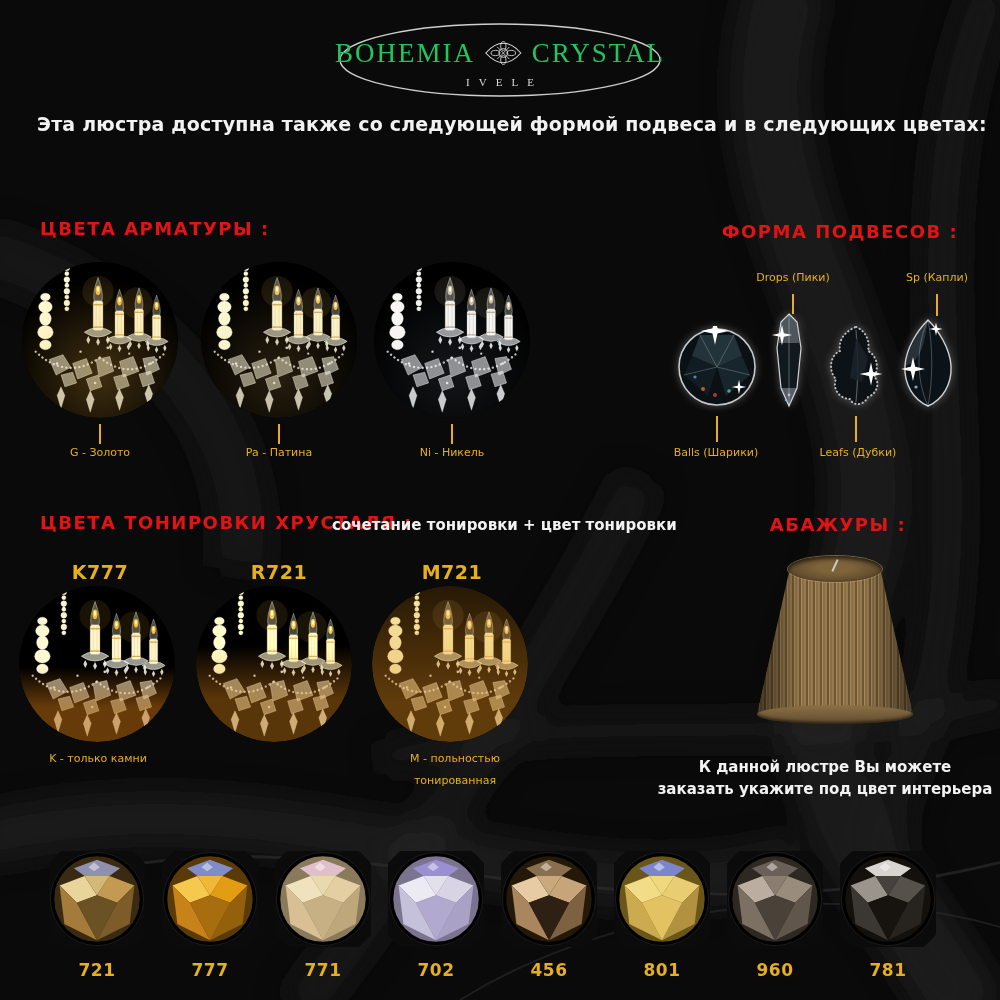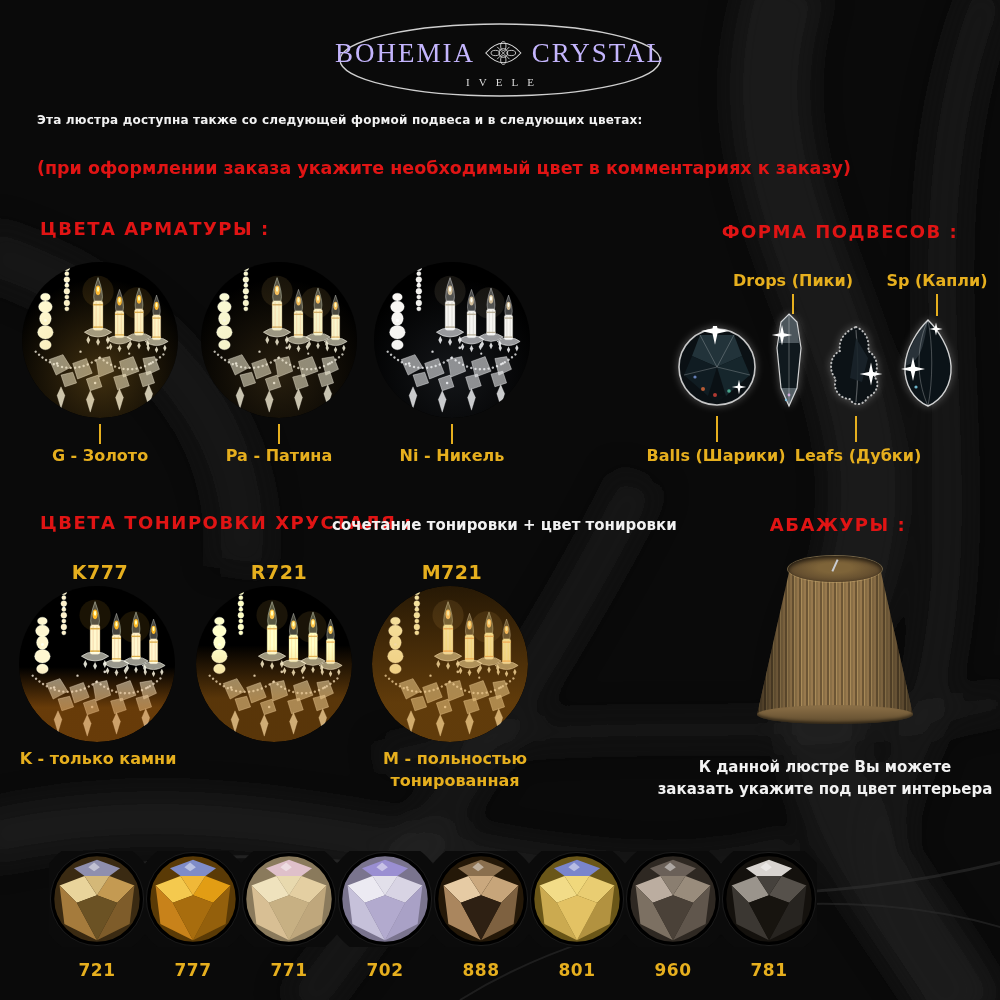--- a/index.html
+++ b/index.html
@@ -8,29 +8,29 @@
   html,body{margin:0;padding:0;background:#000;}
   .stage{position:relative;width:1000px;height:1000px;background:var(--bg);overflow:hidden;
          font-family:"DejaVu Sans","Liberation Sans",sans-serif;}
   .abs{position:absolute;}
   
   .bgsvg{position:absolute;inset:0;}
   
   .logo{left:335px;top:20px;width:330px;height:82px;color:#e9e9e9;}
   .logo-ellipse{position:absolute;inset:0;}
   .logo-row{position:absolute;left:0;right:0;top:17px;display:flex;justify-content:center;align-items:center;gap:9px;}
-  .logo-word{font-family:"Liberation Serif","DejaVu Serif",serif;font-size:27px;letter-spacing:2px;color:#c4b5fd;}
+  .logo-word{font-family:"Liberation Serif","DejaVu Serif",serif;font-size:27px;letter-spacing:2px;color:#22c55e;}
   .logo-sub{position:absolute;left:0;right:0;top:56px;text-align:center;font-family:"Liberation Serif","DejaVu Serif",serif;
             font-size:11px;letter-spacing:9px;color:#dcdcdc;text-indent:9px;}
   
-  .line-white{left:37px;top:113px;font-size:12px;font-weight:bold;color:var(--white);letter-spacing:.2px;}
+  .line-white{left:37px;top:113px;font-size:19px;font-weight:bold;color:var(--white);letter-spacing:.2px;}
   .line-red{left:37px;top:158px;font-size:17.5px;font-weight:bold;color:var(--red);}
   .sec-title{font-size:18px;font-weight:bold;color:var(--red);letter-spacing:1.5px;}
   .sub-white{font-size:15px;font-weight:bold;color:var(--white);}
-  .ylabel{font-size:16px;font-weight:bold;color:var(--yellow);text-align:center;}
+  .ylabel{font-size:11px;font-weight:normal;color:var(--yellow);text-align:center;}
   .ycode{font-size:19px;font-weight:bold;color:var(--yellow);text-align:center;letter-spacing:.5px;}
   .vline{width:2px;background:var(--yellow);}
   
   .photo-circle{position:absolute;width:156px;height:156px;border-radius:50%;background:#000;overflow:hidden;}
   .photo-circle svg{position:absolute;inset:0;}
   .tint{position:absolute;inset:0;border-radius:50%;pointer-events:none;}
   .c-gold svg{filter:sepia(.35) saturate(1.25);}
   .c-gold .tint{background:radial-gradient(circle at 50% 72%,rgba(214,158,52,.30),rgba(0,0,0,0) 70%);}
   .c-patina svg{filter:sepia(.5) saturate(1.05) brightness(.98);}
   .c-patina .tint{background:radial-gradient(circle at 50% 72%,rgba(198,152,70,.20),rgba(0,0,0,0) 70%);}
@@ -51,21 +51,21 @@
       background:
         linear-gradient(90deg,rgba(0,0,0,.55),rgba(0,0,0,0) 28% 68%,rgba(0,0,0,.5)),
         repeating-linear-gradient(90deg,#6d5635 0 2px,#a98b58 2px 3px,#8a6f46 3px 5px,#98794d 5px 7px);}
   .shade-top{position:absolute;left:50%;transform:translateX(-50%);top:0;width:94px;height:26px;border-radius:50%;
       background:radial-gradient(ellipse at 50% 45%,#7e6439 25%,#4e3b26 95%);
       box-shadow:inset 0 2px 4px rgba(0,0,0,.65),0 0 0 1px rgba(190,160,105,.55);}
   .shade-wire{position:absolute;left:49%;top:3px;width:2px;height:13px;background:#c9ccd2;transform:rotate(24deg);}
   .shade-bottom{position:absolute;left:0;right:0;bottom:0;height:19px;border-radius:50%;
       background:linear-gradient(#8d7148,#5f4b2d);box-shadow:inset 0 -2px 3px rgba(0,0,0,.5);}
   
-  #swatch-row{position:absolute;left:0;top:851px;width:1000px;display:flex;padding-left:49px;box-sizing:border-box;}
+  #swatch-row{position:absolute;left:0;top:851px;width:1000px;display:flex;padding-left:49px;column-gap:17px;box-sizing:border-box;}
   .swatch{width:96px;display:flex;flex-direction:column;align-items:center;}
   .swatch-num{margin-top:13px;font-size:17px;font-weight:bold;color:var(--yellow);letter-spacing:.5px;}
   .caption2{line-height:22px;}
 </style>
 </head>
 <body>
 
 <div class="stage">
 
   <svg class="bgsvg" viewBox="0 0 1000 1000">
@@ -179,21 +179,20 @@
             <ellipse cx="31" cy="16" rx="5" ry="3"></ellipse>
           <path d="M15,9 L29,23 M29,9 L15,23"></path>
         </g>
       </svg>
       <span class="logo-word" style="text-transform:uppercase;">Crystal</span>
     </div>
     <div class="logo-sub">IVELE</div>
   </div>
 
   <div class="abs line-white">Эта люстра доступна также со следующей формой подвеса и в следующих цветах:</div>
-  <div class="abs line-red">(при оформлении заказа укажите необходимый цвет в комментариях к заказу)</div>
 
   <div class="abs sec-title" style="left:40px;top:218px;">ЦВЕТА АРМАТУРЫ :</div>
   <div class="abs sec-title" style="left:690px;top:221px;width:300px;text-align:center;">ФОРМА ПОДВЕСОВ :</div>
 
   <div class="photo-circle c-gold" style="left:22px;top:262px;">
     <svg viewBox="0 0 160 160" width="156" height="156">
         <use href="#chand"></use>
       </svg>
       <div class="tint"></div>
   </div>
@@ -398,21 +397,21 @@
         <polygon points="89,36 63,26 50,46 71,54" fill="#c7a57a"></polygon>
         <polygon points="11,36 29,54 50,93 16,76" fill="#aa865e"></polygon>
         <polygon points="89,36 71,54 50,93 84,76" fill="#7e6140"></polygon>
         <polygon points="29,54 50,46 71,54 50,93" fill="#2e2013"></polygon>
         <polygon points="37,26 63,26 50,46" fill="#caa87e"></polygon>
         <polygon points="41,17 47,12 53,17 47,21" fill="rgba(255,255,255,.45)"></polygon>
         <circle cx="50" cy="50" r="54" fill="none" stroke="#0b0b0b" stroke-width="16"></circle>
         <circle cx="50" cy="50" r="46.5" fill="none" stroke="#000000" stroke-width="4"></circle>
         <circle cx="50" cy="50" r="48.5" fill="none" stroke="rgba(255,255,255,.10)" stroke-width="1"></circle>
       </svg>
-      <div class="swatch-num">888</div>
+      <div class="swatch-num">456</div>
     </div>
       <div class="swatch">
       <svg width="96" height="96" viewBox="0 0 100 100">
         <circle cx="50" cy="50" r="47" fill="#6a5618"></circle>
         <polygon points="26,18 50,9 74,18 63,26 37,26" fill="#7a85cc"></polygon>
         <polygon points="11,36 37,26 50,46 29,54" fill="#f2dc88"></polygon>
         <polygon points="89,36 63,26 50,46 71,54" fill="#e9cd72"></polygon>
         <polygon points="11,36 29,54 50,93 16,76" fill="#cbaa50"></polygon>
         <polygon points="89,36 71,54 50,93 84,76" fill="#b29240"></polygon>
         <polygon points="29,54 50,46 71,54 50,93" fill="#e3c264"></polygon>

